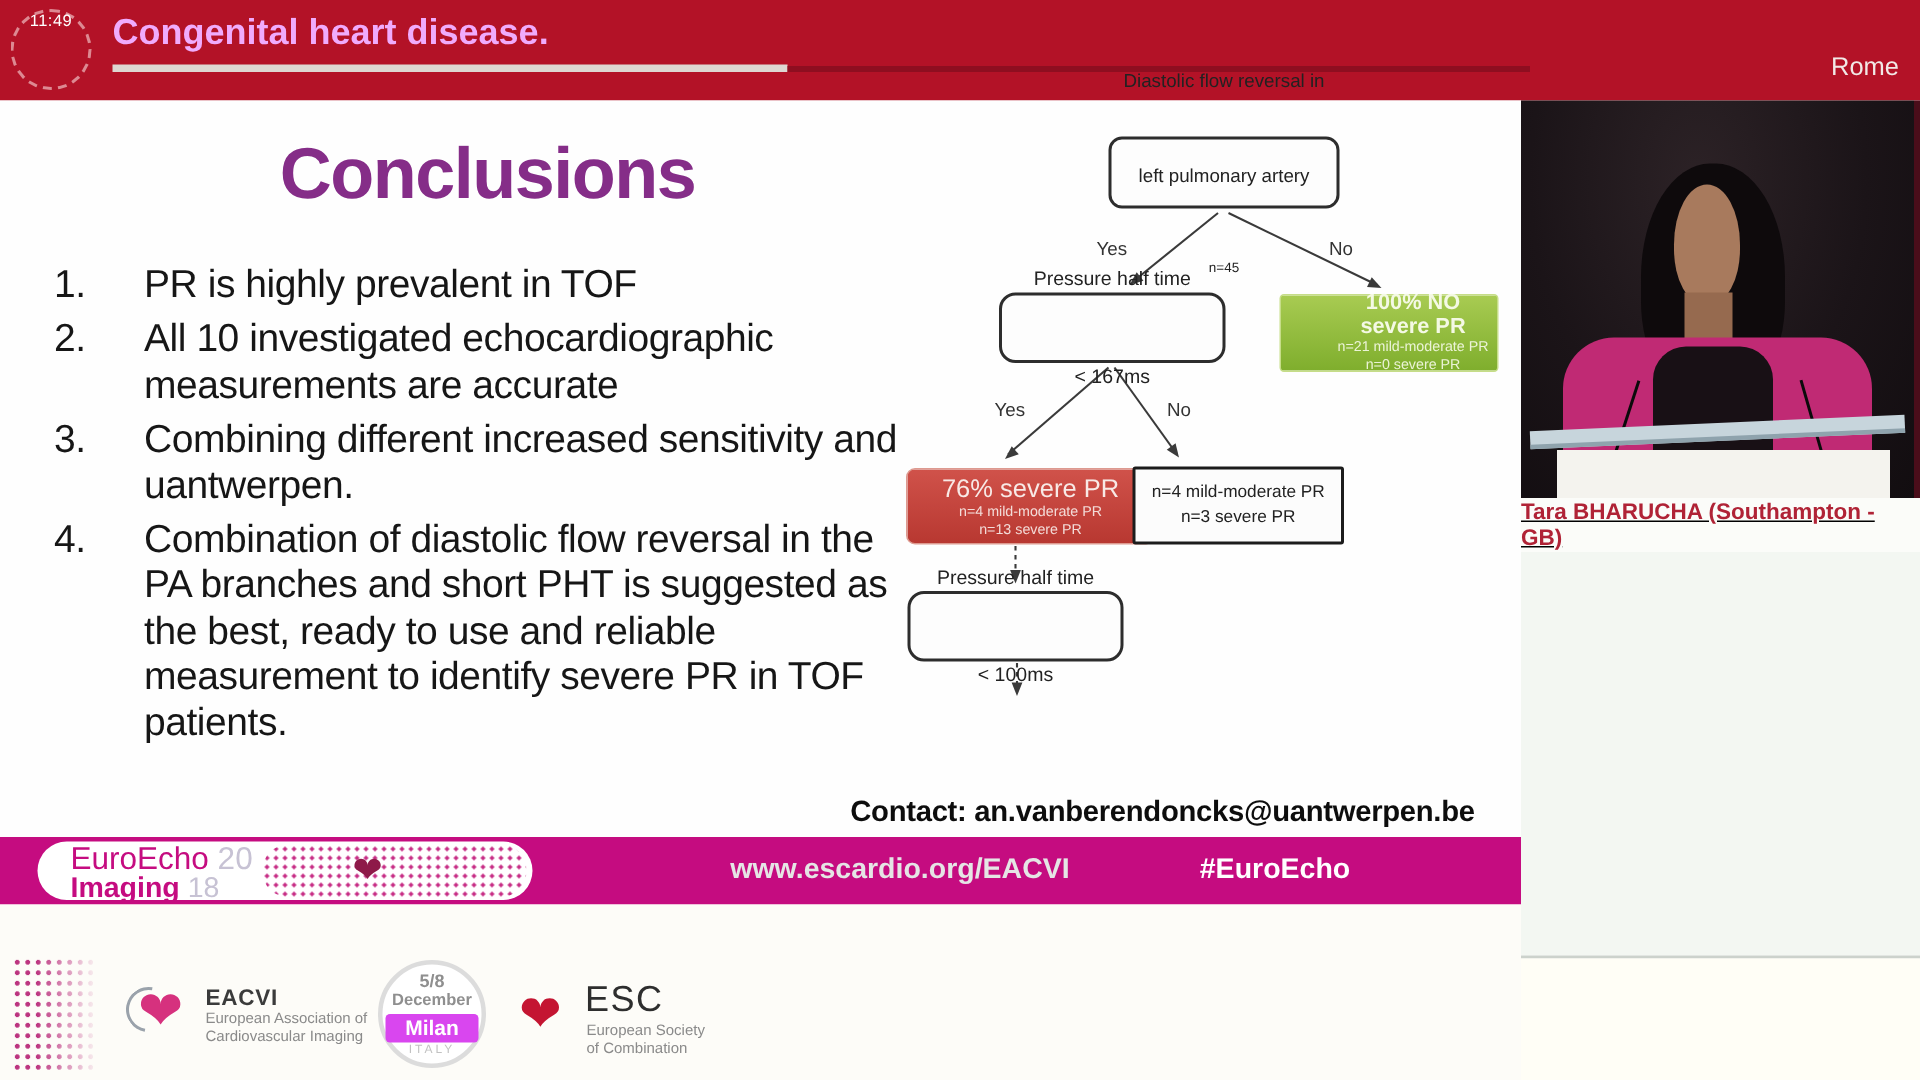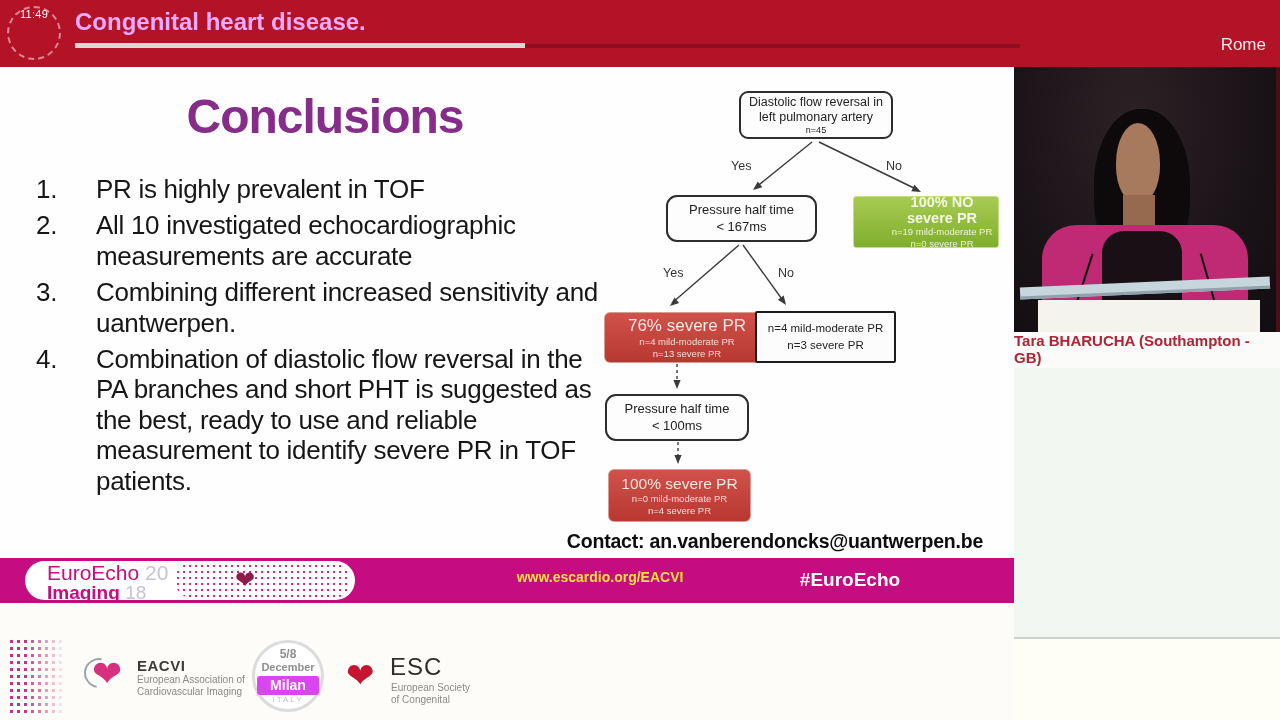--- a/index.html
+++ b/index.html
@@ -25,21 +25,21 @@
   .conclusion-list { position:absolute; left:36px; top:107px; width:562px; list-style:none; }
   .conclusion-list li { display:flex; margin-bottom:6px; font-size:26px; line-height:1.17; color:#161616; letter-spacing:-.3px; }
   .li-num { flex:0 0 60px; }
   .contact { position:absolute; left:540px; top:463px; width:470px; text-align:center;
              font-size:19.5px; font-weight:bold; color:#0d0d0d; letter-spacing:-.2px; }
 
   
   .fc-box { position:absolute; text-align:center; z-index:6; }
   .fc-rounded { background:#fdfdfd; border:2px solid #2d2d2d; border-radius:11px;
                 display:flex; flex-direction:column; justify-content:center;
-                font-size:13px; line-height:1.3; color:#222; }
+                font-size:13px; line-height:1.3; color:#222;gap:48px; }
   .fc-root { left:739px; top:24px; width:154px; height:48px; font-size:12.5px; line-height:1.2; border-radius:9px; }
   .fc-root .fc-n { font-size:9px; }
   .fc-pht167 { left:666px; top:128px; width:151px; height:47px; }
   .fc-pht100 { left:605px; top:327px; width:144px; height:47px; }
   .fc-green { left:853px; top:129px; width:146px; height:52px; border-radius:3px;
               background:linear-gradient(#a8cb52,#7fae2d); border:1px solid #c6dd88;
               color:#f4f9e4; display:flex; flex-direction:column; justify-content:center;padding-left:32px; }
   .fc-green .fc-t { font-size:14.5px; font-weight:600; }
   .fc-red { background:linear-gradient(#d0524a,#b83831); border:1px solid #dd9a90; border-radius:6px;
             color:#f8e9e6; display:flex; flex-direction:column; justify-content:center; }
@@ -59,21 +59,21 @@
   .banner-pill { position:absolute; left:25px; top:3px; width:330px; height:39px; background:#fff; border-radius:20px; overflow:hidden; }
   .pill-text { position:absolute; left:22px; top:1px; line-height:1.0; }
   .pill-row1 { font-size:21px; color:var(--banner-magenta,#c50c80); }
   .pill-row2 { font-size:19px; font-weight:bold; color:var(--banner-magenta,#c50c80); }
   .pill-year { color:#c7c2d4; font-weight:normal; }
   .pill-dots { position:absolute; left:150px; top:2px; width:176px; height:35px; border-radius:17px;
                background-image: radial-gradient(circle, #c72f86 1.4px, transparent 1.5px);
                background-size:6px 6px; }
   .pill-heart { position:absolute; left:210px; top:5px; font-size:24px; color:#8e1a49; z-index:2; }
   .banner-url { position:absolute; left:430px; top:11px; width:340px; text-align:center;
-                font-size:14px; font-weight:bold; color:#fde047; }
+                font-size:19px; font-weight:bold; color:#e5e5e5; }
   .banner-hashtag { position:absolute; left:785px; top:11px; width:130px; text-align:center;
                     font-size:19px; font-weight:bold; color:#fff; }
 
   
   .footer { position:absolute; left:0; top:603px; width:1014px; height:117px; background:#fdfcf8; }
   .footer-dots { position:absolute; left:8px; top:35px; width:54px; height:78px;
                  background-image:
                    linear-gradient(to right, rgba(253,252,248,0) 30%, rgba(253,252,248,.9) 100%),
                    radial-gradient(circle, #bc3580 1.7px, transparent 1.8px);
                  background-size:100% 100%, 7px 7px; }
@@ -101,21 +101,21 @@
   .v-face { position:absolute; left:102px; top:56px; width:44px; height:80px; border-radius:50% 50% 46% 46%; background:#a87a5d; }
   .v-neck { position:absolute; left:109px; top:128px; width:32px; height:34px; background:#966a4f; }
   .v-jacket { position:absolute; left:28px; top:158px; width:206px; height:115px; border-radius:34px 34px 0 0; background:#c02a74; }
   .v-top { position:absolute; left:88px; top:164px; width:80px; height:105px; border-radius:22px 22px 0 0; background:#181015; }
   .v-mic-l { position:absolute; left:66px; top:185px; width:2px; height:75px; background:#0b0b0b; transform:rotate(18deg); }
   .v-mic-r { position:absolute; left:196px; top:185px; width:2px; height:75px; background:#0b0b0b; transform:rotate(-16deg); }
   .v-podium-top { position:absolute; left:6px; top:215px; width:250px; height:12px; background:#c7d5dc; transform:rotate(-2.5deg); border-bottom:3px solid #8fa3ad; }
   .v-podium-front { position:absolute; left:24px; top:233px; width:222px; height:32px; background:#f4f3ee; }
   .video-strip { position:absolute; left:1276px; top:67px; width:4px; height:268px; background:#4a0d1a; }
   .speaker-bar { position:absolute; left:1014px; top:332px; width:266px; height:36px; background:#fbfcf9;
-                 display:flex; justify-content:center; }
+                 display:flex; align-items:center; justify-content:center;text-decoration:underline; }
   .speaker-name { font-size:15px; font-weight:bold; color:var(--speaker-crimson,#b02336); }
   .right-lower { position:absolute; left:1014px; top:368px; width:266px; height:269px; background:#f3f7f2; }
   .right-divider { position:absolute; left:1014px; top:637px; width:266px; height:2px; background:#ccd2cc; }
   .right-bottom { position:absolute; left:1014px; top:639px; width:266px; height:81px; background:#fffef6; }
 </style>
 </head>
 <body>
 
 <div id="page">
 
@@ -157,44 +157,39 @@
     </div>
     <div class="fc-label" style="left:731px; top:92px;">Yes</div>
     <div class="fc-label" style="left:886px; top:92px;">No</div>
 
     <div class="fc-box fc-rounded fc-pht167">
       <span>Pressure half time</span>
       <span>&lt; 167ms</span>
     </div>
     <div class="fc-box fc-green">
       <span class="fc-t">100% NO severe PR</span>
-      <span class="fc-sub">n=19 mild-moderate PR</span>
+      <span class="fc-sub">n=21 mild-moderate PR</span>
       <span class="fc-sub">n=0 severe PR</span>
     </div>
     <div class="fc-label" style="left:663px; top:199px;">Yes</div>
     <div class="fc-label" style="left:778px; top:199px;">No</div>
 
     <div class="fc-box fc-red fc-red76">
       <span class="fc-t">76% severe PR</span>
       <span class="fc-sub">n=4 mild-moderate PR</span>
       <span class="fc-sub">n=13 severe PR</span>
     </div>
     <div class="fc-box fc-mixed">
       <span>n=4 mild-moderate PR</span>
       <span>n=3 severe PR</span>
     </div>
 
     <div class="fc-box fc-rounded fc-pht100">
       <span>Pressure half time</span>
       <span>&lt; 100ms</span>
-    </div>
-    <div class="fc-box fc-red fc-red100">
-      <span class="fc-t">100% severe PR</span>
-      <span class="fc-sub">n=0 mild-moderate PR</span>
-      <span class="fc-sub">n=4 severe PR</span>
     </div>
 
     <div class="contact">Contact: an.vanberendoncks@uantwerpen.be</div>
   </div>
 
   <svg class="fc-svg" viewBox="0 0 1280 720" xmlns="http://www.w3.org/2000/svg">
     <g stroke="#3a3a3a" stroke-width="1.4" fill="none">
       <line x1="812" y1="142" x2="755" y2="188"></line>
       <line x1="819" y1="142" x2="918" y2="190"></line>
       <line x1="739" y1="245" x2="672" y2="303"></line>
@@ -246,21 +241,21 @@
       <div class="badge-dates">5/8</div>
       <div class="badge-month">December</div>
       <div class="badge-band">Milan</div>
       <div class="badge-country">ITALY</div>
     </div>
 
     <div class="esc-heart">❤</div>
     <div class="esc-name">ESC</div>
     <div class="esc-sub">
       <div class="logo-sub">European Society</div>
-      <div class="logo-sub">of Congenital</div>
+      <div class="logo-sub">of Combination</div>
     </div>
   </div>
 
   <div class="video">
     <div class="v-hair"></div>
     <div class="v-face"></div>
     <div class="v-neck"></div>
     <div class="v-jacket"></div>
     <div class="v-top"></div>
     <div class="v-mic-l"></div>

